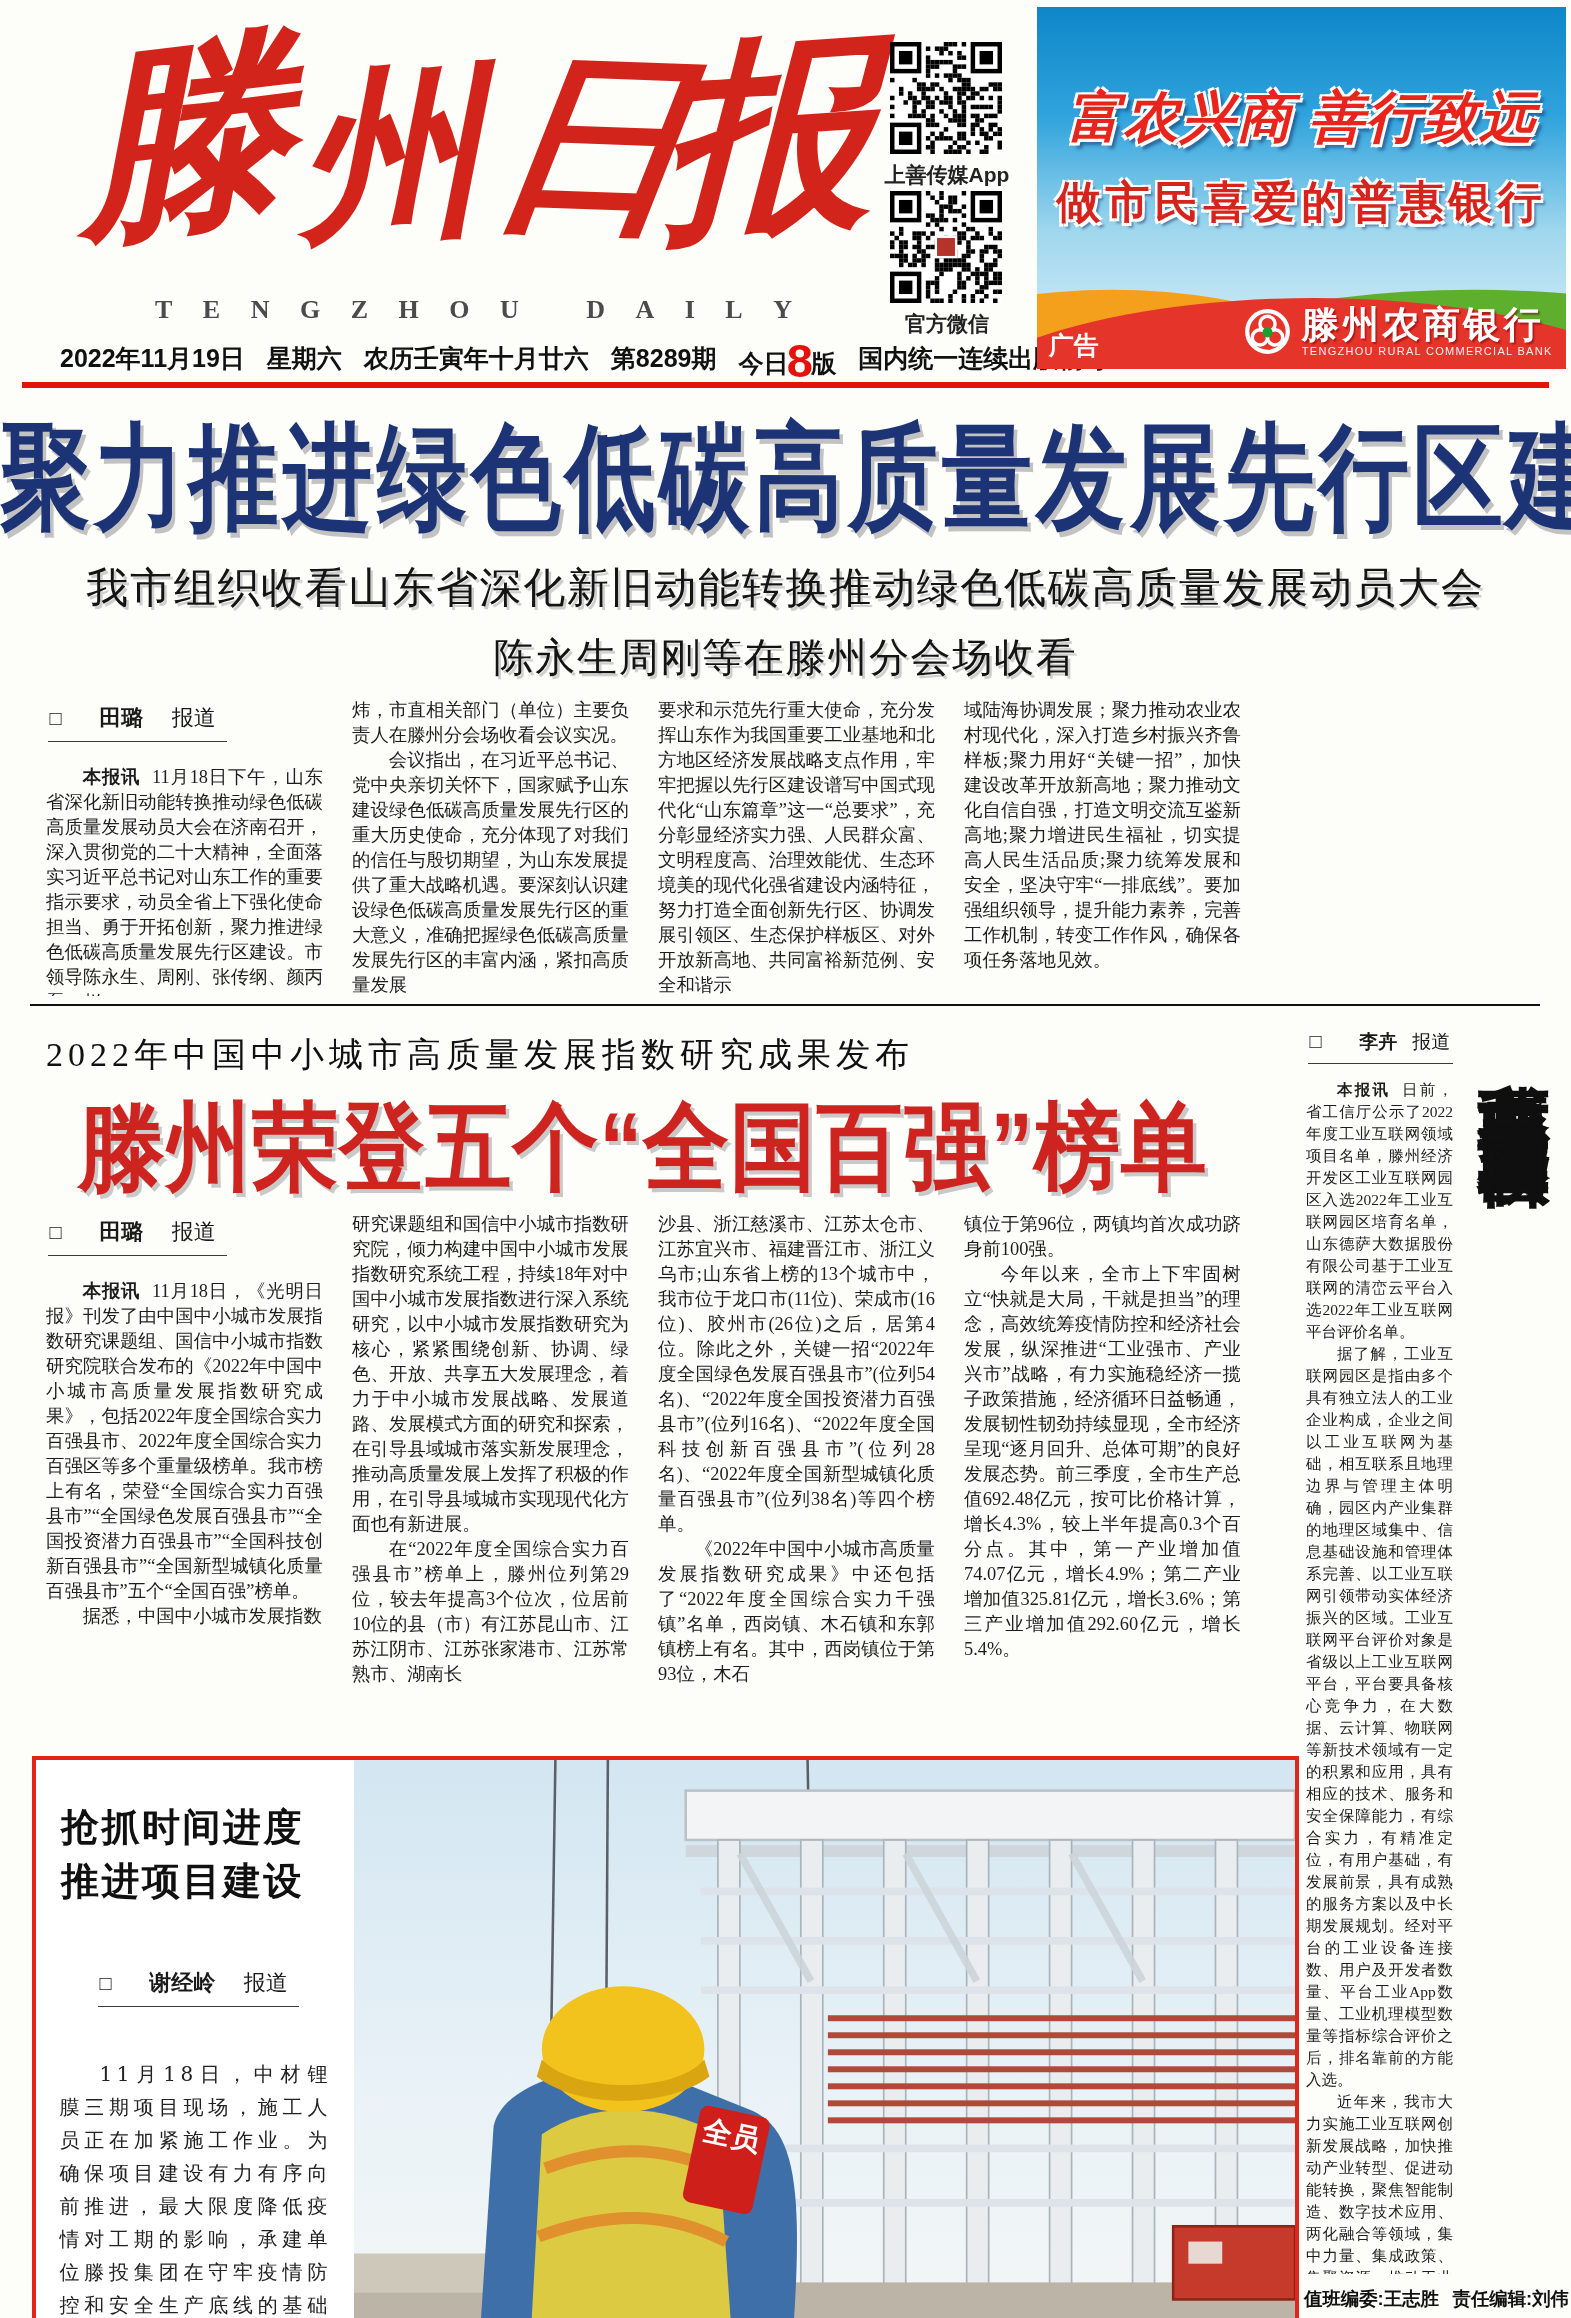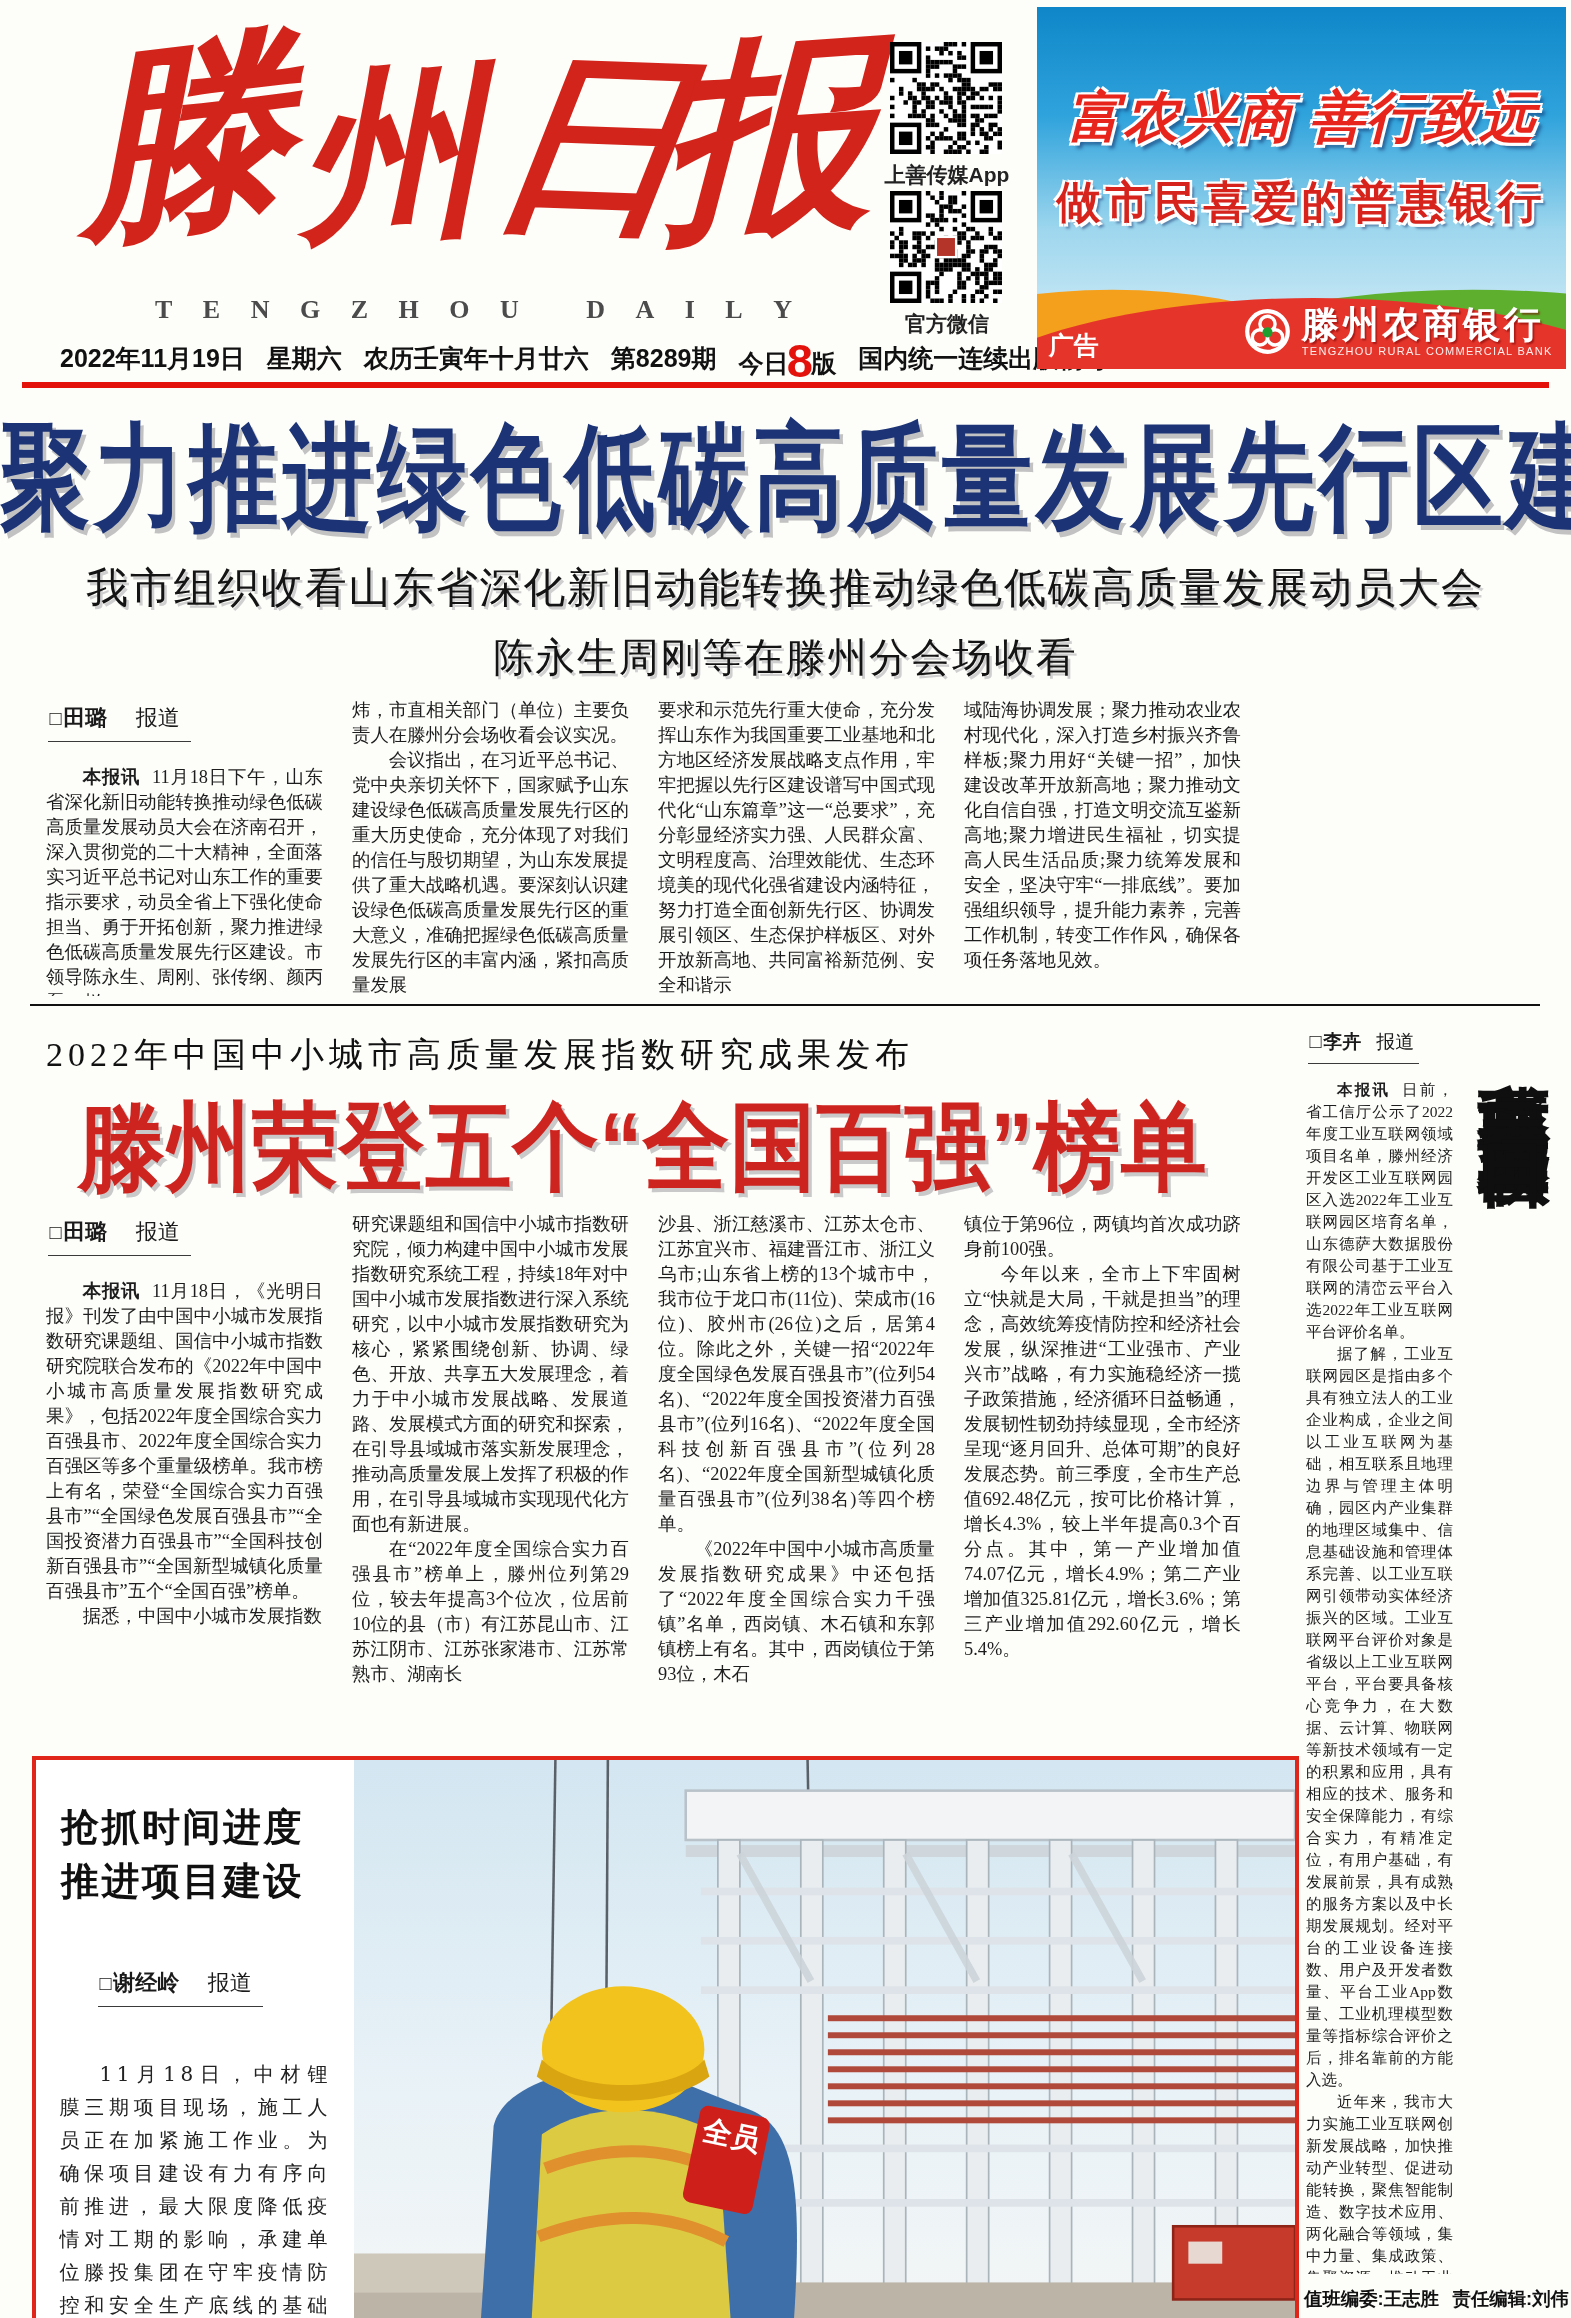--- a/index.html
+++ b/index.html
@@ -48,21 +48,21 @@
         font-family:"Liberation Sans","DejaVu Sans",sans-serif;font-weight:500;font-size:40px;color:#141414;
         letter-spacing:1.7px;text-shadow:2.5px 2.5px 0 #cfcfcf;white-space:nowrap;}
   .cols5{position:absolute;left:46px;top:698px;width:1500px;height:298px;display:flex;gap:29px;overflow:hidden;}
   .cols4{position:absolute;left:46px;top:1212px;width:1194px;height:538px;display:flex;gap:29px;overflow:hidden;}
   .col{width:277px;flex:0 0 277px;overflow:hidden;}
   .col p{margin:0;font-size:18.4px;line-height:25px;text-align:justify;text-justify:inter-character;color:#1d1d1d;}
   .col p.ind{text-indent:2em;}
   .byline{display:inline-block;border-bottom:1.7px solid #3a3a3a;padding:1.7px 11.7px 8.4px 1.7px;margin:3.4px 0 22px 1.7px;
           font-size:22px;white-space:nowrap;}
   .byline .bx{font-family:"Liberation Sans",sans-serif;font-size:20px;margin-right:1.7px;}
-  .byline .nm{font-family:"Liberation Sans","DejaVu Sans",sans-serif;font-weight:700;}
+  .byline .nm{font-family:"Liberation Sans","DejaVu Sans",sans-serif;font-weight:700;margin-left:36px;}
   .byline .rp{margin-left:28.5px;}
   .lede{font-family:"Liberation Sans","DejaVu Sans",sans-serif;font-weight:700;margin-right:11.7px;}
   .thin-rule{position:absolute;left:30px;top:1004px;width:1510px;height:1.7px;background:#111;}
   
   .kicker{position:absolute;left:46px;top:1032px;width:1194px;
           font-family:"Liberation Serif",serif;font-size:34px;letter-spacing:5px;color:#111;white-space:nowrap;}
   .h2red{position:absolute;left:46px;top:1083px;width:1194px;text-align:center;
          font-family:"Liberation Sans","DejaVu Sans",sans-serif;font-weight:900;font-size:86px;
          color:#ce2420;letter-spacing:0.8px;transform:scaleY(1.12);transform-origin:top center;
          text-shadow:3.4px 3.4px 0 #c9c9c9;white-space:nowrap;}

